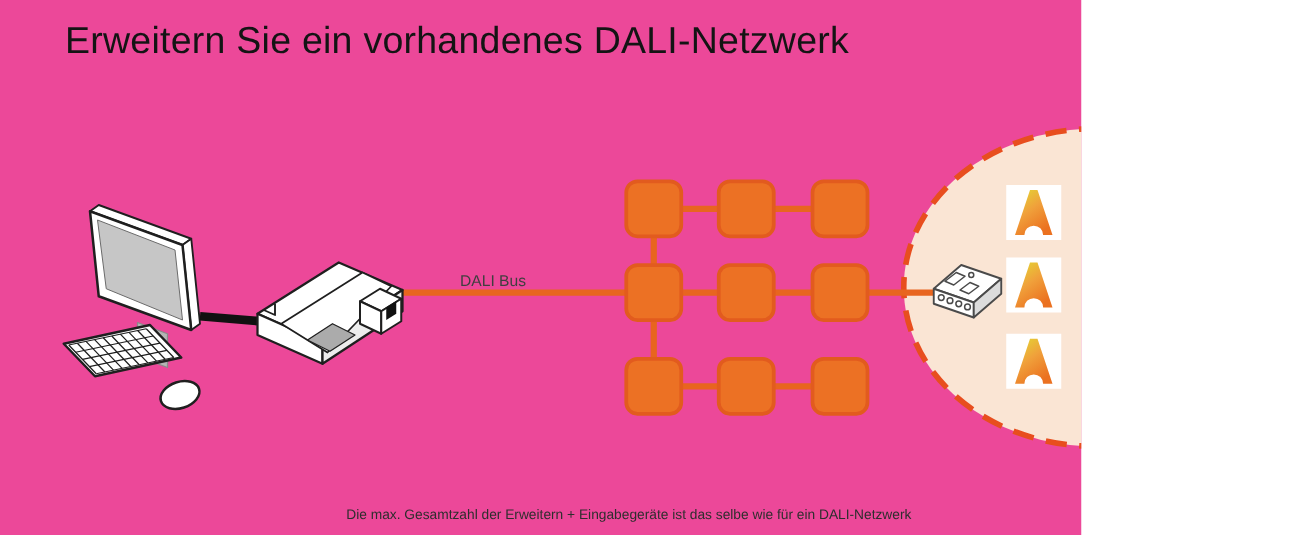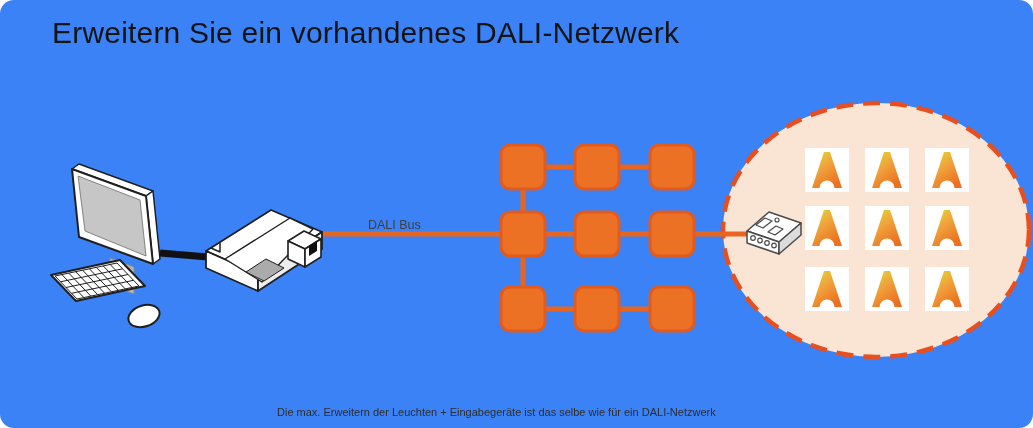--- a/index.html
+++ b/index.html
@@ -1,22 +1,21 @@
 <!DOCTYPE html>
 <html style="--node-fill: #EC7124; --node-border: #E25B1E; --bus-line: #E8651F; --ellipse-fill: #FAE5D4; --ellipse-border: #E84E1E; --lamp-top: #E2DC33; --lamp-mid: #F0A13B; --lamp-bottom: #EB7120; --cable: #111111;"><head>
 <meta charset="utf-8">
 <style>
   html,body{margin:0;padding:0;background:#ffffff;}
   .stage{
     position:relative;
-    width:1033px;height:428px;
-    background:#3b82f6;
+    width:865px;height:428px;
+    background:#ec4899;
     font-family:"Liberation Sans", sans-serif;
     overflow:hidden;
-    border-radius:14px;
   }
   .page-title{
     position:absolute;left:52px;top:16px;
     font-size:30px;font-weight:400;color:#141414;
     letter-spacing:0.2px;white-space:nowrap;
   }
   .footnote{
     position:absolute;left:277px;top:406px;
     font-size:11px;color:#2e2e2e;white-space:nowrap;
   }
@@ -136,14 +135,14 @@
       <circle cx="777" cy="220" r="2" fill="none" stroke="#4a4a4a" stroke-width="1.2"></circle>
       <circle cx="753" cy="238" r="2.3" fill="#ffffff" stroke="#4a4a4a" stroke-width="1.2"></circle>
       <circle cx="760" cy="240.5" r="2.3" fill="#ffffff" stroke="#4a4a4a" stroke-width="1.2"></circle>
       <circle cx="767" cy="243" r="2.3" fill="#ffffff" stroke="#4a4a4a" stroke-width="1.2"></circle>
       <circle cx="774" cy="245.5" r="2.3" fill="#ffffff" stroke="#4a4a4a" stroke-width="1.2"></circle>
     </g>
 
     <text x="368" y="229" class="bus-label">DALI Bus</text>
   </svg>
 
-  <div class="footnote">Die max. Erweitern der Leuchten + Eingabegeräte ist das selbe wie für ein DALI-Netzwerk</div>
+  <div class="footnote">Die max. Gesamtzahl der Erweitern + Eingabegeräte ist das selbe wie für ein DALI-Netzwerk</div>
 </div>
 
 </body></html>

